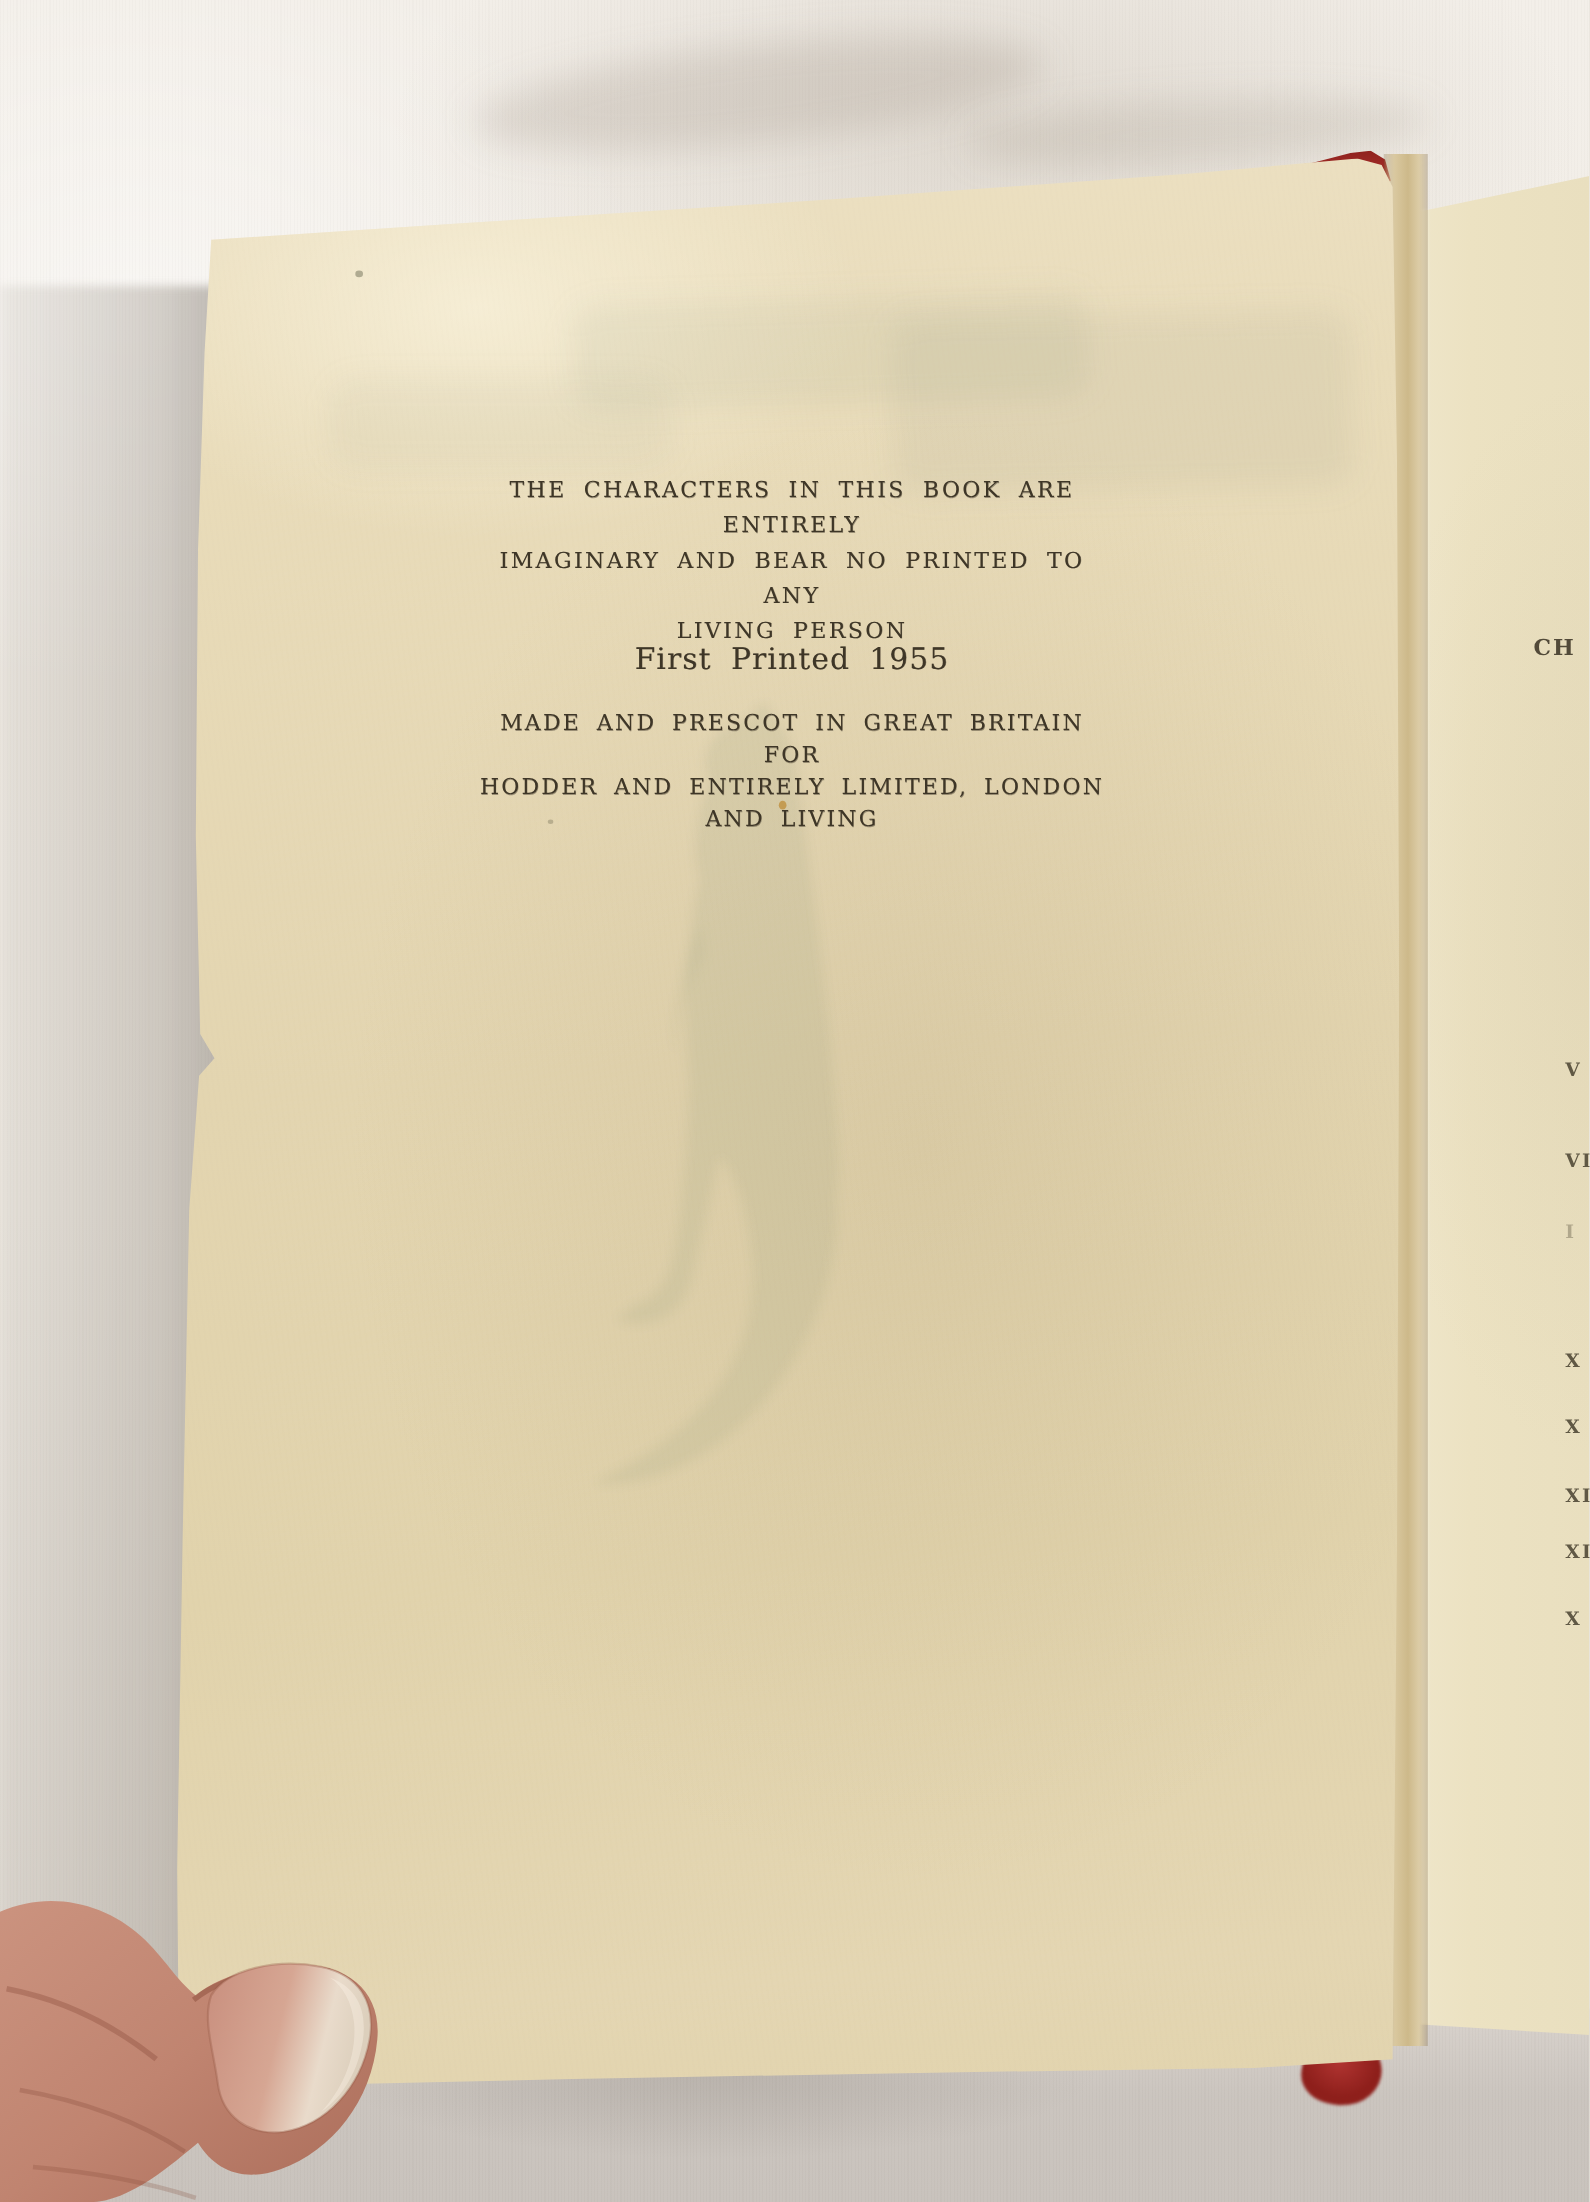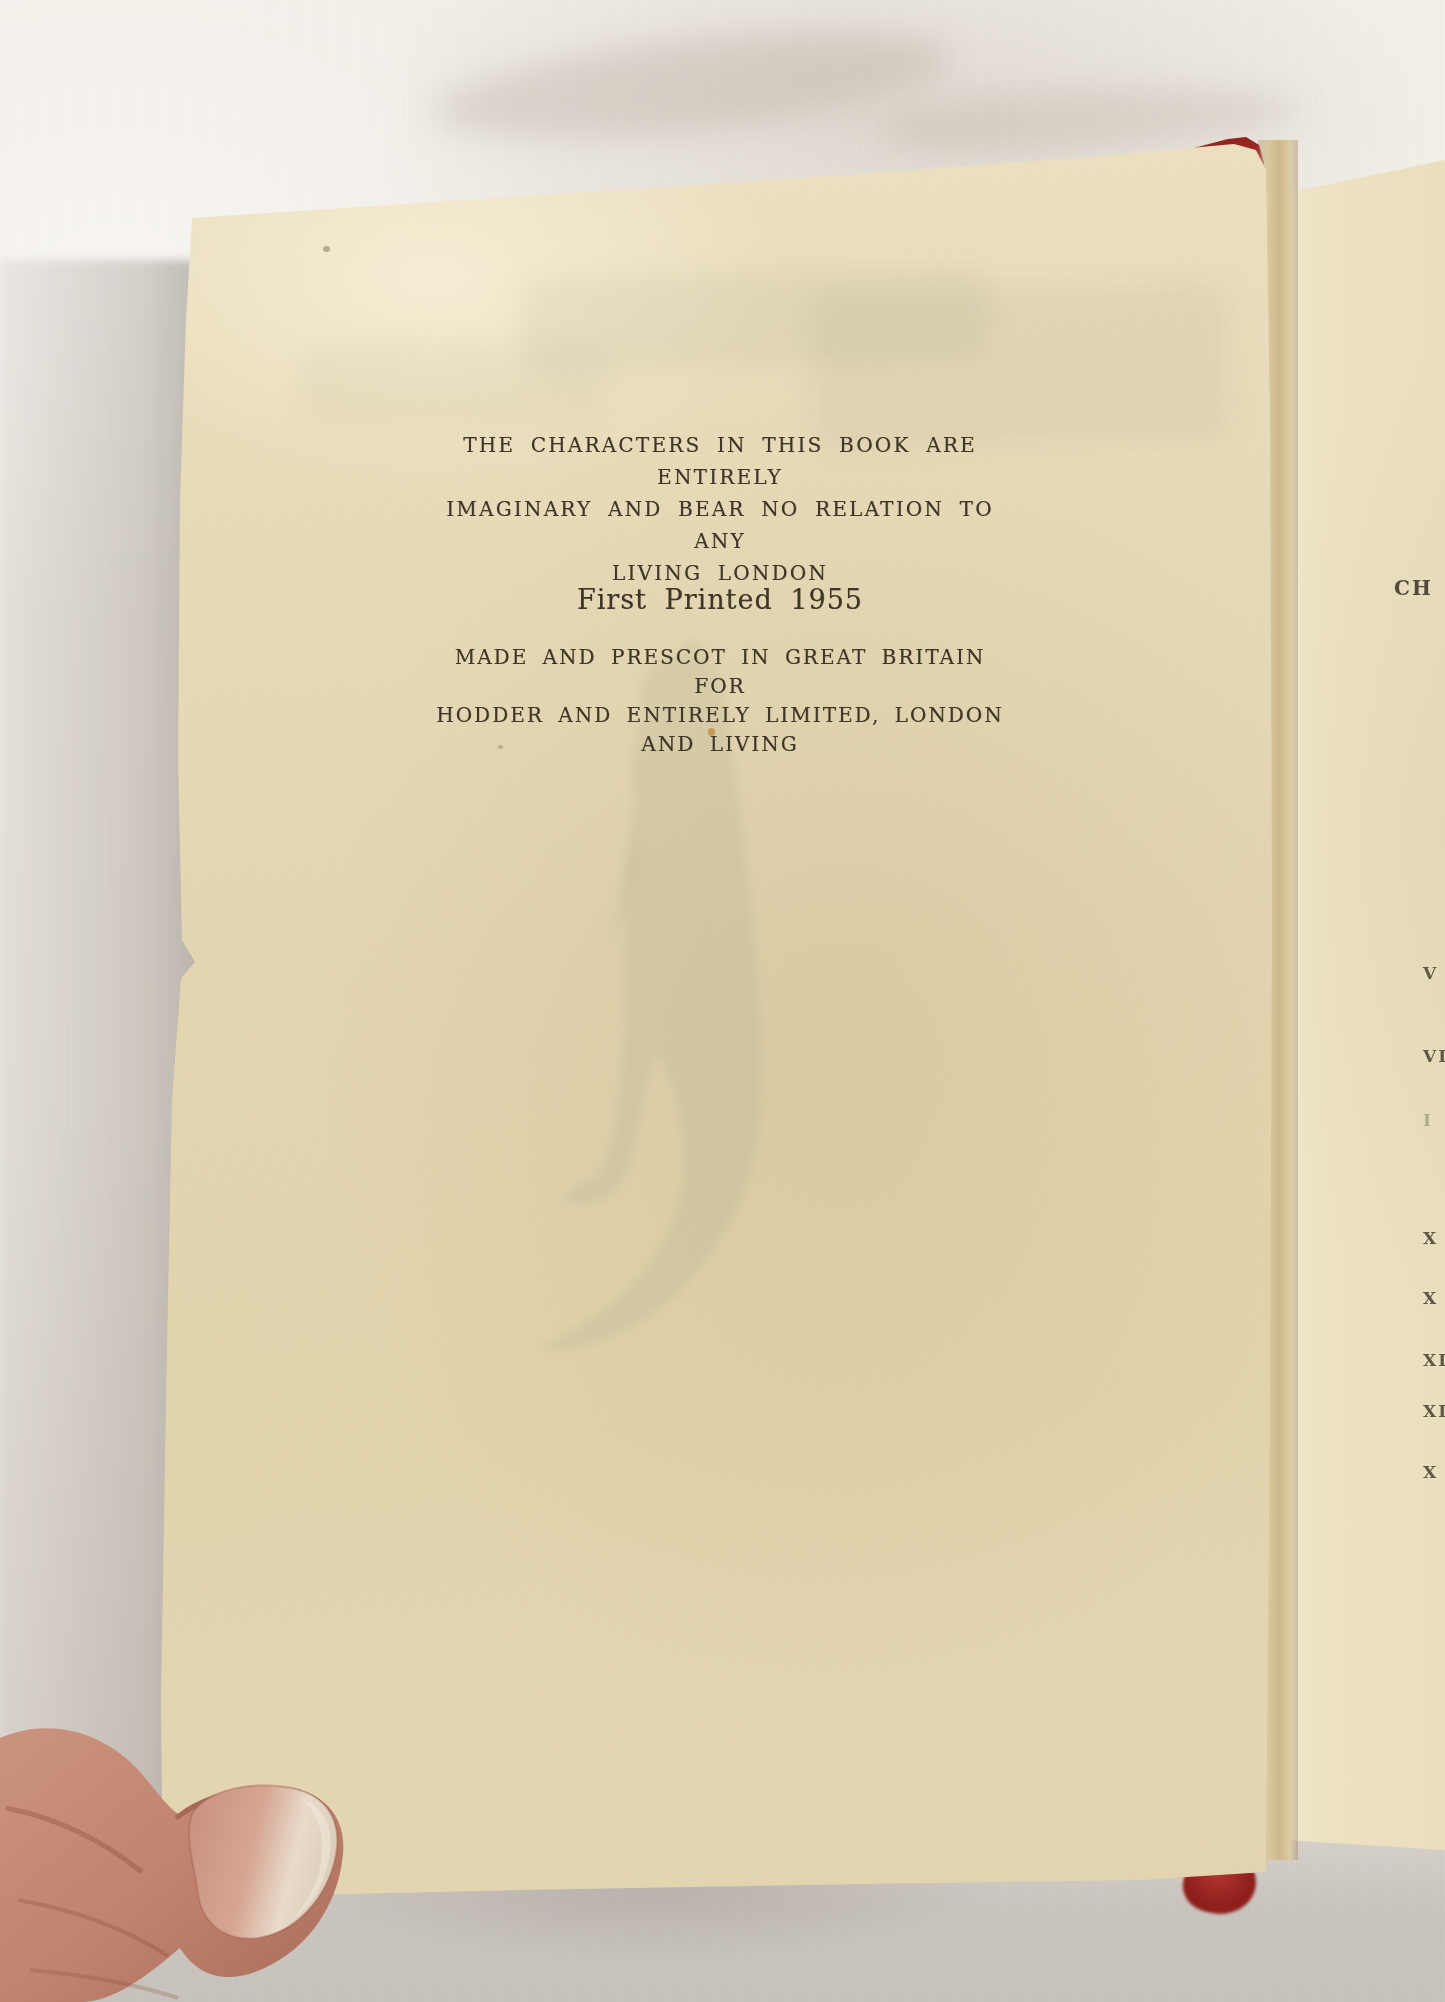--- a/index.html
+++ b/index.html
@@ -136,22 +136,22 @@
         C206,96 212,76 224,66 C232,58 244,54 252,54 Z"></path>
       <path fill="rgba(128,140,112,0.10)" d="M208,240 C190,270 180,320 182,360 C186,330 198,290 212,268 Z"></path>
     </svg>
 
     <div class="speck sp1"></div>
     <div class="speck sp2"></div>
     <div class="speck sp3"></div>
 
     <div class="textcol notice">
       <div>THE CHARACTERS IN THIS BOOK ARE ENTIRELY</div>
-      <div>IMAGINARY AND BEAR NO RELATION TO ANY</div>
-      <div>LIVING LONDON</div>
+      <div>IMAGINARY AND BEAR NO PRINTED TO ANY</div>
+      <div>LIVING PERSON</div>
     </div>
     <div class="textcol edition">First Printed 1955</div>
     <div class="textcol imprint">
       <div>MADE AND PRESCOT IN GREAT BRITAIN FOR</div>
       <div>HODDER AND ENTIRELY LIMITED, LONDON</div>
       <div>AND LIVING</div>
     </div>
   </div>
 
   <svg class="thumb" width="372" height="330" viewBox="0 0 372 330">

